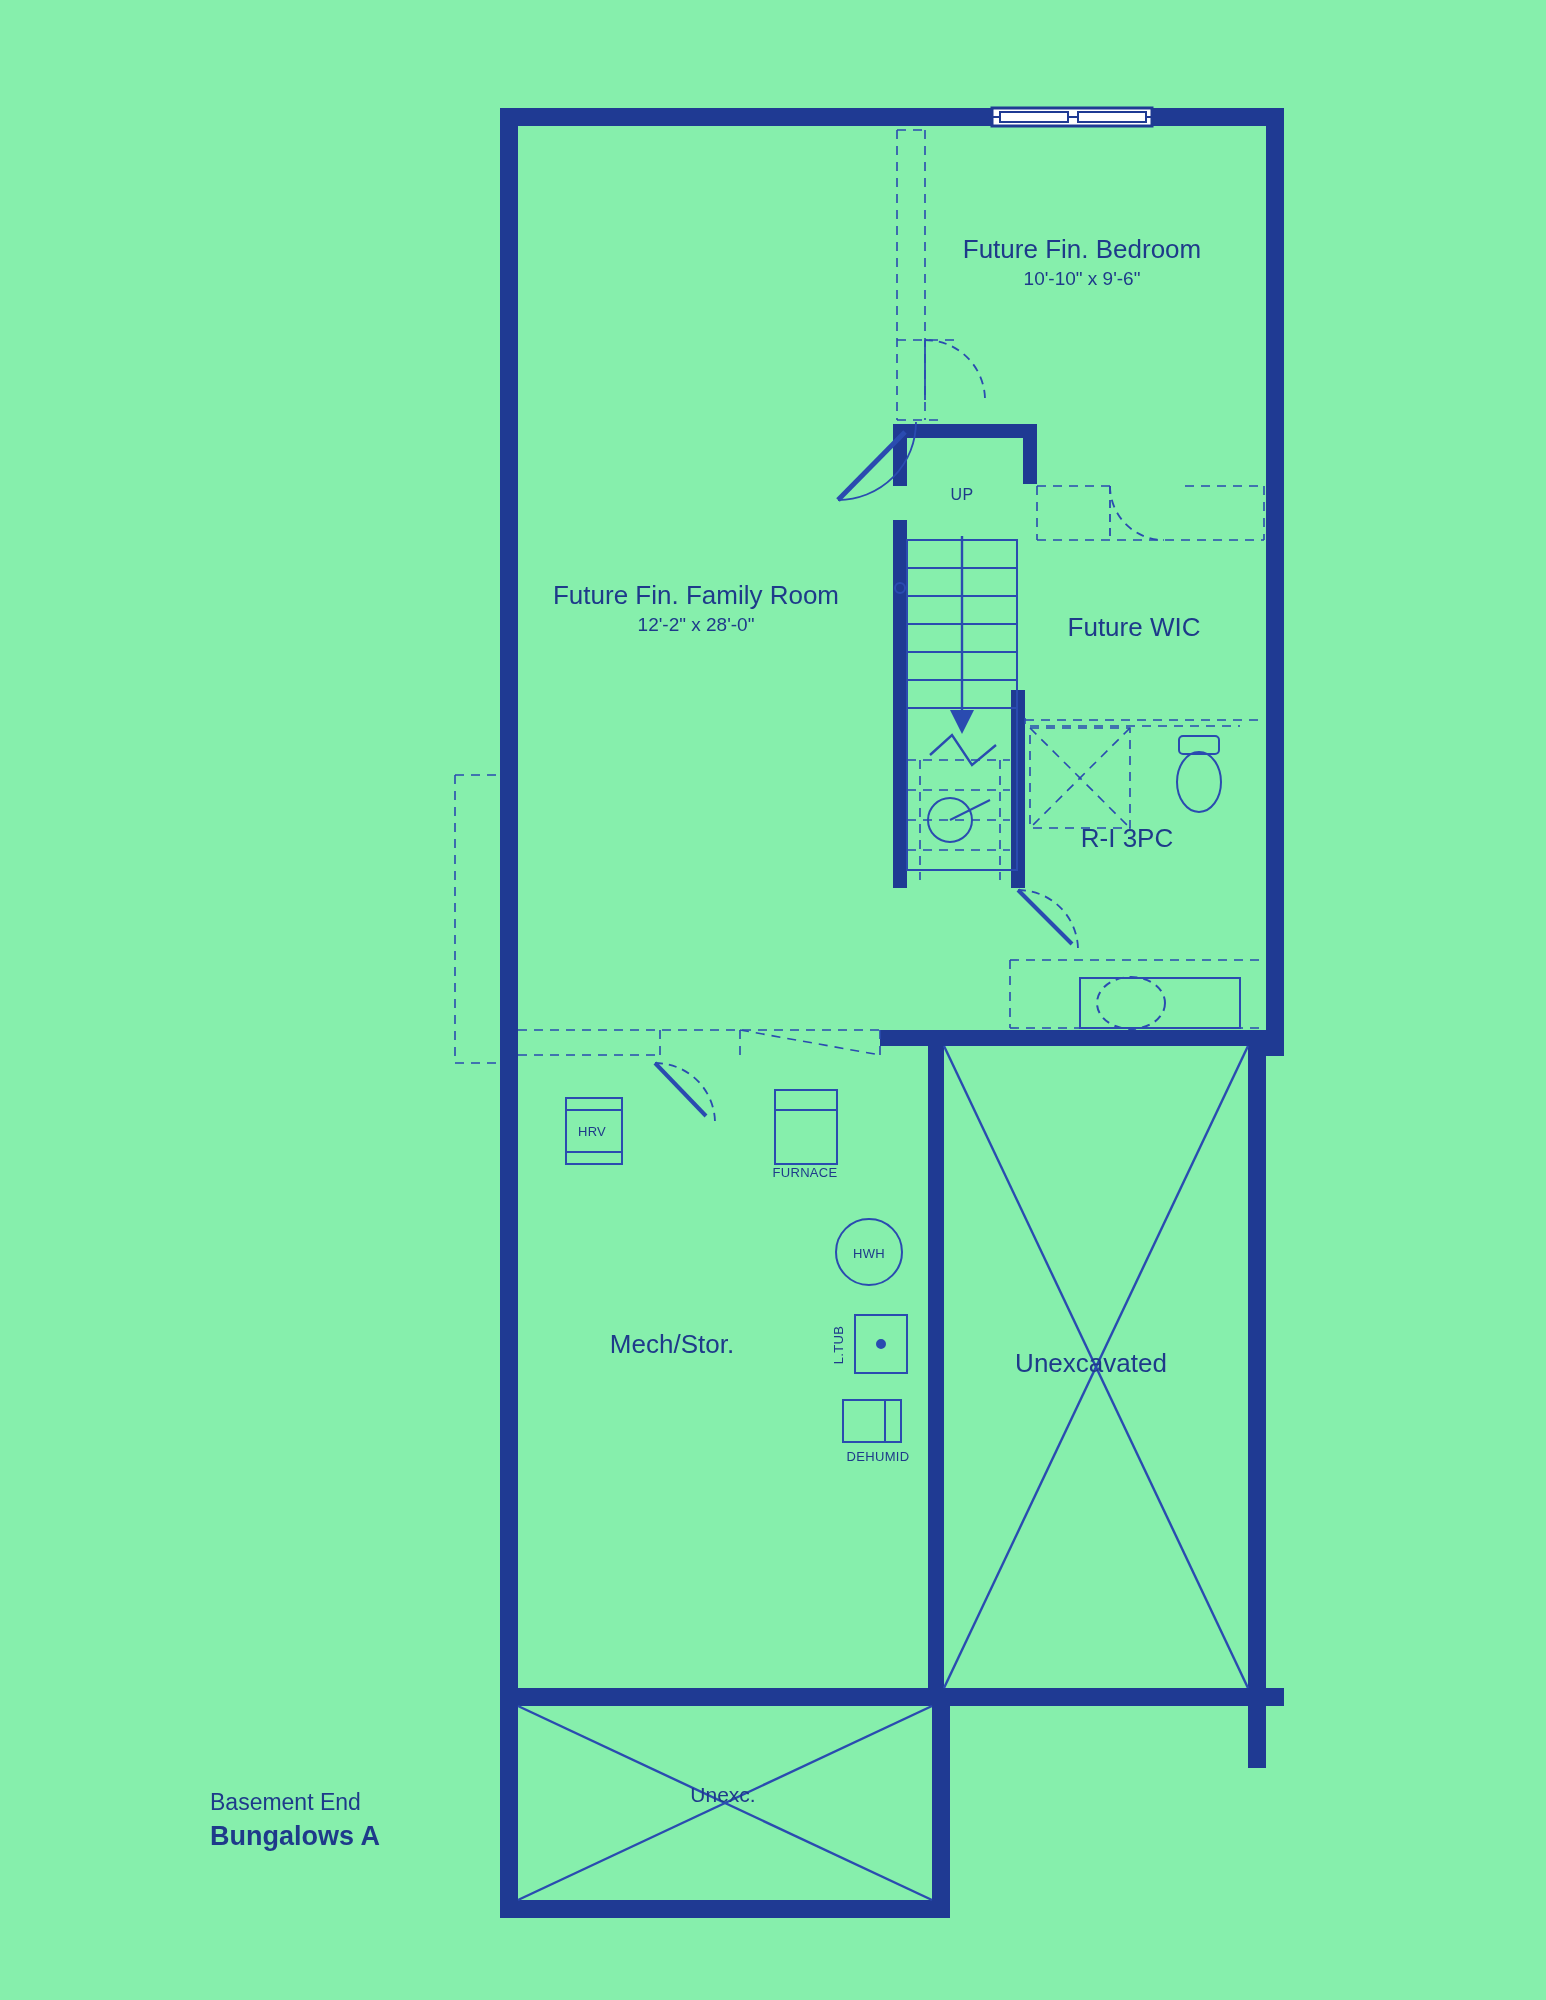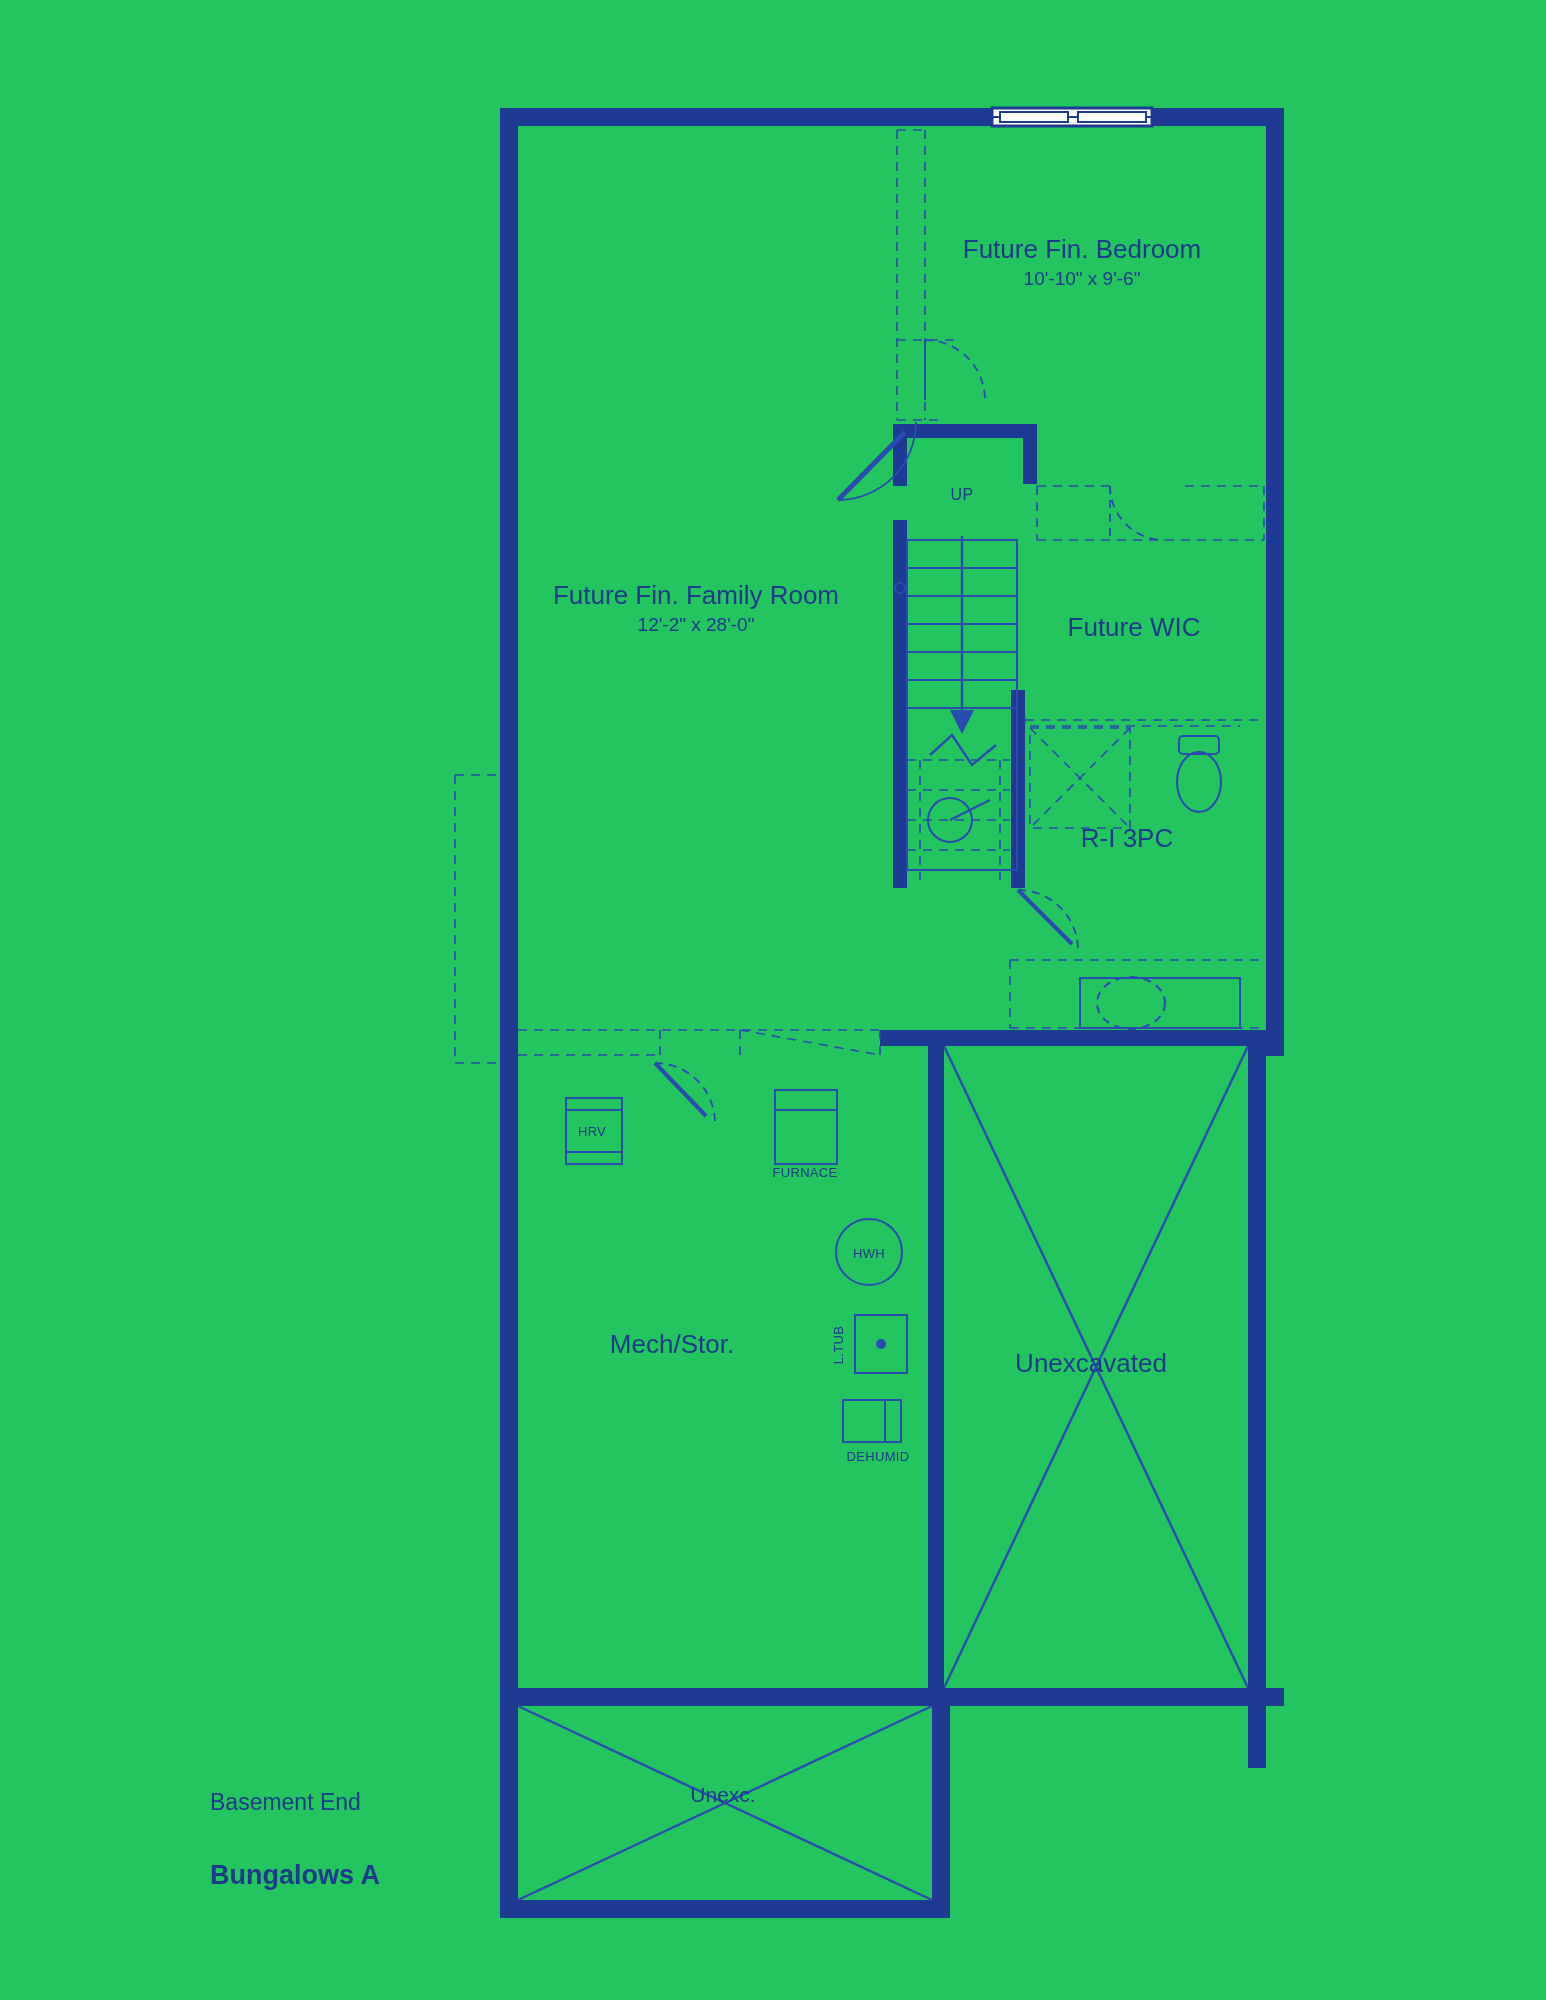--- a/index.html
+++ b/index.html
@@ -7,21 +7,21 @@
     padding: 0;
     background: #ffffff;
   }
   body {
     font-family: "Liberation Sans", sans-serif;
   }
   #plan {
     position: relative;
     width: 1546px;
     height: 2000px;
-    background: #22c55e;
+    background: #86efac;
     overflow: hidden;
   }
   .room-name {
     font-size: 26px;
     color: #1e3a8a;
     text-align: center;
   }
   .room-dim {
     font-size: 19px;
     color: #1e3a8a;
@@ -47,21 +47,20 @@
   }
   .title-line1 {
     font-size: 23px;
     line-height: 34px;
     font-weight: normal;
   }
   .title-line2 {
     font-size: 27px;
     line-height: 34px;
     font-weight: bold;
-    margin-top: 39px;
   }
   svg {
     position: absolute;
     left: 0;
     top: 0;
   }
 </style>
 </head>
 <body>
 

